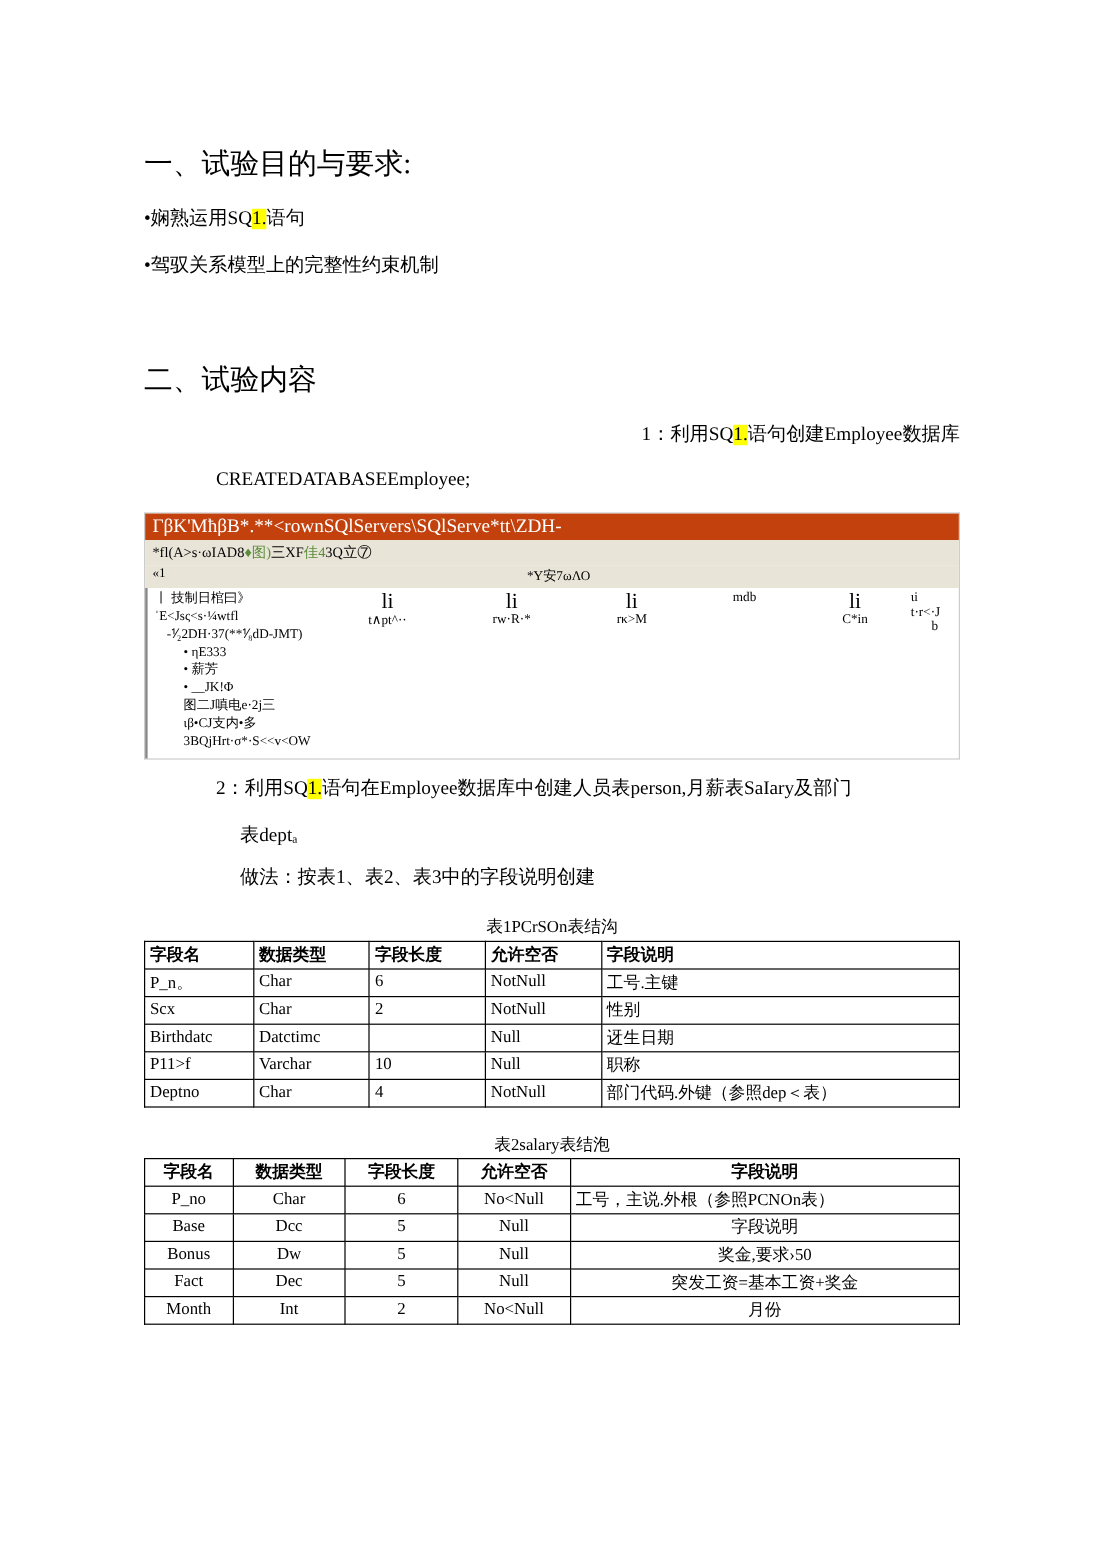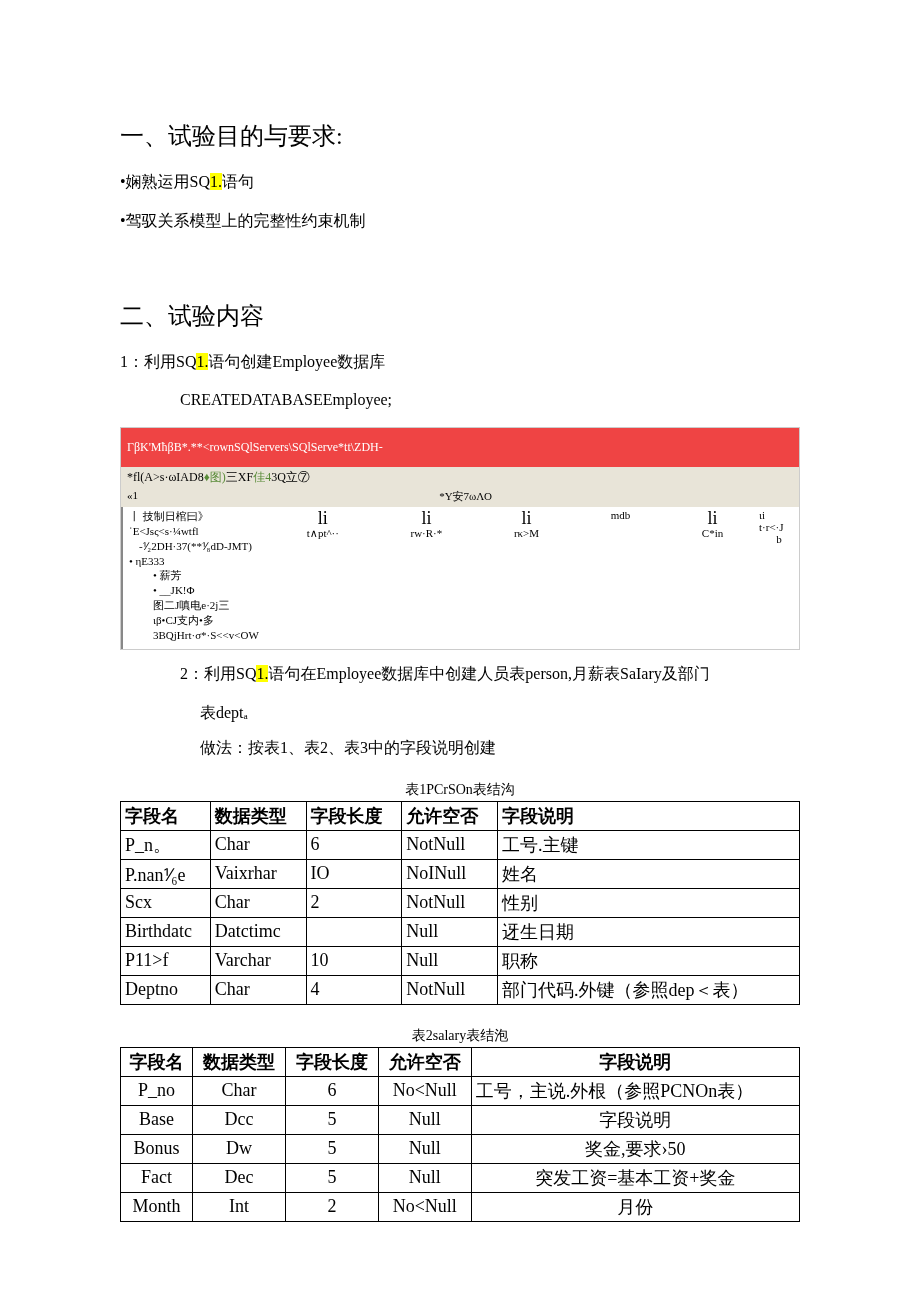--- a/index.html
+++ b/index.html
@@ -39,24 +39,24 @@
       margin-top: 14px;
       margin-bottom: 14px;
     }
     .code-window {
       margin: 10px 0 14px 0;
       border: 1px solid #ccc;
       font-size: 12px;
       position: relative;
     }
     .code-titlebar {
-      background: #ef4444;
+      background: #c2410c;
       color: #fff;
-      padding: 12px 6px;
-      font-size: 12px;
+      padding: 2px 6px;
+      font-size: 16px;
     }
     .code-toolbar {
       background: #e8e4d8;
       padding: 2px 6px;
       font-size: 12px;
       display: flex;
     }
     .code-subbar {
       background: #e8e4d8;
       padding: 1px 6px 3px 6px;
@@ -101,21 +101,21 @@
     }
     .table-caption {
       text-align: center;
       font-size: 14px;
       margin-top: 22px;
       margin-bottom: 2px;
     }
     table {
       border-collapse: collapse;
       width: 100%;
-      font-size: 18px;
+      font-size: 14px;
     }
     td, th {
       border: 1px solid #000;
       padding: 2px 4px;
       text-align: left;
       vertical-align: middle;
     }
     .table1 td, .table1 th {
       text-align: left;
       height: 22px;
@@ -136,21 +136,21 @@
 <p class="bullet-line">
   <span>•娴熟运用SQ</span><span class="highlight">1.</span><span>语句</span>
 </p>
 
 <p class="bullet-line">•驾驭关系模型上的完整性约束机制</p>
 
 <div class="section-gap"></div>
 
 <h1>二、试验内容</h1>
 
-<p class="bullet-line" style="">
+<p class="bullet-line" style="text-align:right;">
   <span>1：利用SQ</span><span class="highlight">1.</span><span>语句创建Employee数据库</span>
 </p>
 
 <p class="indent1">CREATEDATABASEEmployee;</p>
 
 <div class="code-window">
   <div class="code-titlebar">ΓβK'MħβB*.**&lt;rownSQlServers\SQlServe*tt\ZDH-</div>
   <div class="code-toolbar">
     <span>
       <span>*fl(A&gt;s·ωIAD8</span><span class="green">♦图)</span><span>三XF</span>
@@ -161,21 +161,21 @@
   <div class="code-subbar">
     <span>«1</span>
     <span>*Y安7ωΛΟ</span>
     <span></span>
   </div>
   <div class="code-body">
     <div class="code-left">
       <div>丨 技制日棺曰》</div>
       <div>ˈE&lt;Jsς&lt;s·¼wtfl</div>
       <div style="margin-left:10px;">-⅟₂2DH·37(**⅟₈dD-JMT)</div>
-      <div style="">• ηE333</div>
+      <div style="margin-left:24px;">• ηE333</div>
       <div style="margin-left:24px;">• 薪芳</div>
       <div style="margin-left:24px;">• __JK!Φ</div>
       <div style="margin-left:24px;">图二J嗔电e·2j三</div>
       <div style="margin-left:24px;">ιβ•CJ支内•多</div>
       <div style="margin-left:24px;">3BQjHrt·σ*·S&lt;&lt;v&lt;OW</div>
     </div>
     <div class="code-icons">
       <div class="icon-item">
           <div class="icon-glyph">li</div>
           <div>t∧pt^··</div>
@@ -224,27 +224,20 @@
     <th>字段说明</th>
   </tr>
   <tr>
         <td>P_n。</td>
         <td>Char</td>
         <td>6</td>
         <td>NotNull</td>
         <td>工号.主键</td>
       </tr>
   <tr>
-        <td>P.nan⅟₆e</td>
-        <td>Vaixrhar</td>
-        <td>IO</td>
-        <td>NoINull</td>
-        <td>姓名</td>
-      </tr>
-  <tr>
         <td>Scx</td>
         <td>Char</td>
         <td>2</td>
         <td>NotNull</td>
         <td>性别</td>
       </tr>
   <tr>
         <td>Birthdatc</td>
         <td>Datctimc</td>
         <td></td>

